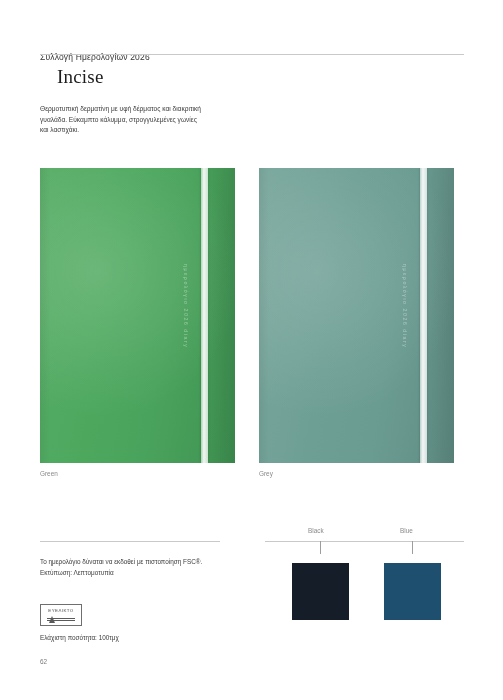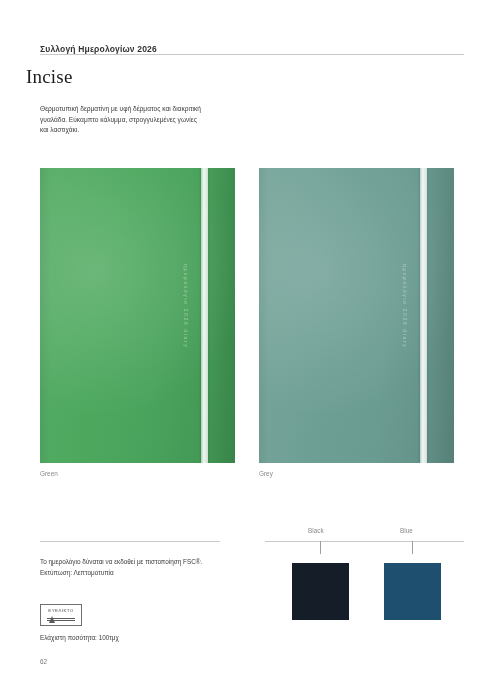--- a/index.html
+++ b/index.html
@@ -21,43 +21,42 @@
     left: 0; top: 0;
     width: 503px;
     height: 700px;
     background: #ffffff;
   }
 
   
   .header {
     position: absolute;
     left: 40px;
-    top: 44px;
+    top: 52px;
     width: 424px;
-    font-weight: bold;
   }
   .header-text {
     font-size: 8.5px;
     letter-spacing: 0.02em;
     color: #333333;
     white-space: nowrap;
   }
   .header-rule {
     position: absolute;
     left: 40px;
     top: 54px;
     width: 424px;
     height: 1px;
     background: #c9c9c9;
   }
 
   
   .title {
     position: absolute;
-    left: 26px;
+    left: 57px;
     top: 66px;
     font-family: "Liberation Serif", serif;
     font-size: 19px;
     font-weight: 400;
     letter-spacing: 0.01em;
     color: #1d1d1d;
   }
 
   
   .description {

